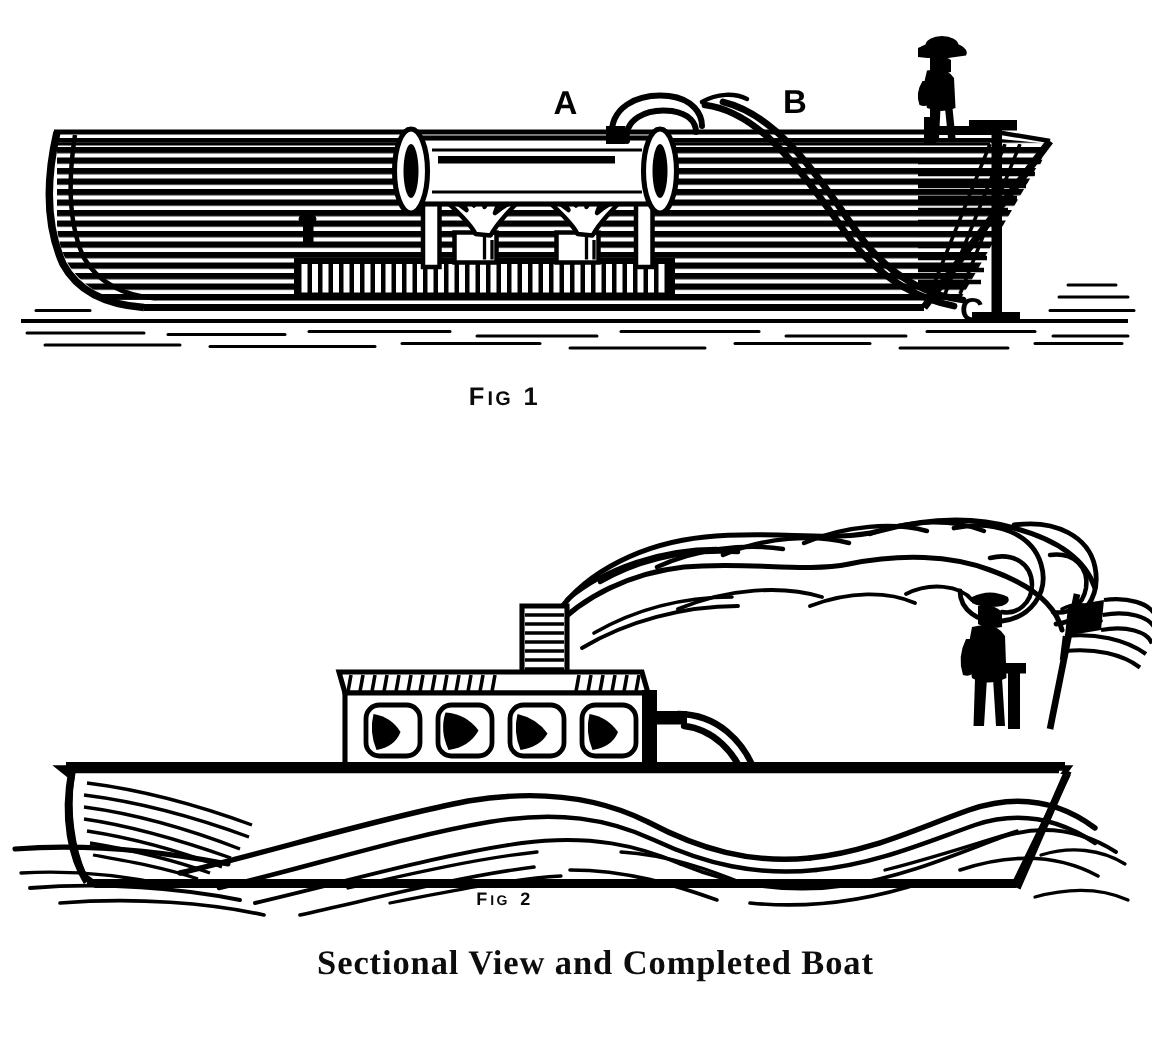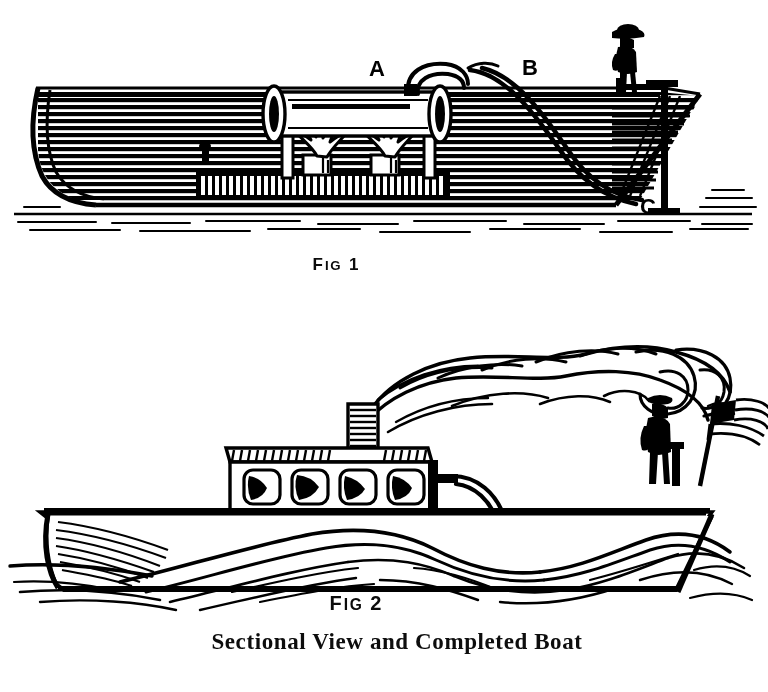--- a/index.html
+++ b/index.html
@@ -34,21 +34,21 @@
     position: absolute;
     left: 0;
     width: 673px;
     text-align: center;
     font-family: "Liberation Sans", sans-serif;
     font-weight: 700;
     letter-spacing: 2px;
     color: #0b0b0b;
   }
   #fig-1-caption { top: 255px; font-size: 17px; }
-  #fig-2-caption { top: 592px; font-size: 20px; margin-left: 20px; }
+  #fig-2-caption { top: 592px; font-size: 12px; }
   .fig-caption .small-caps {
     font-size: 0.78em;
     letter-spacing: 1.5px;
   }
   .fig-caption .fig-num {
     margin-left: 7px;
   }
 
   #plate-title {
     position: absolute;

